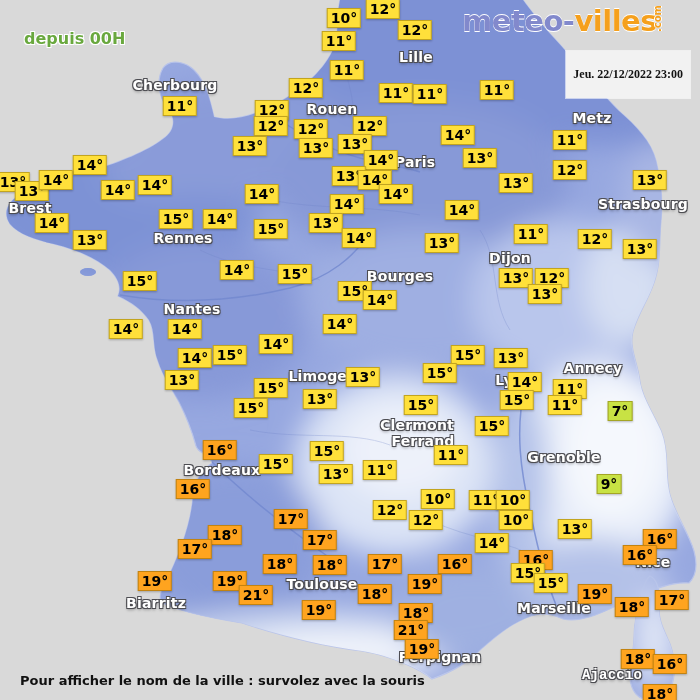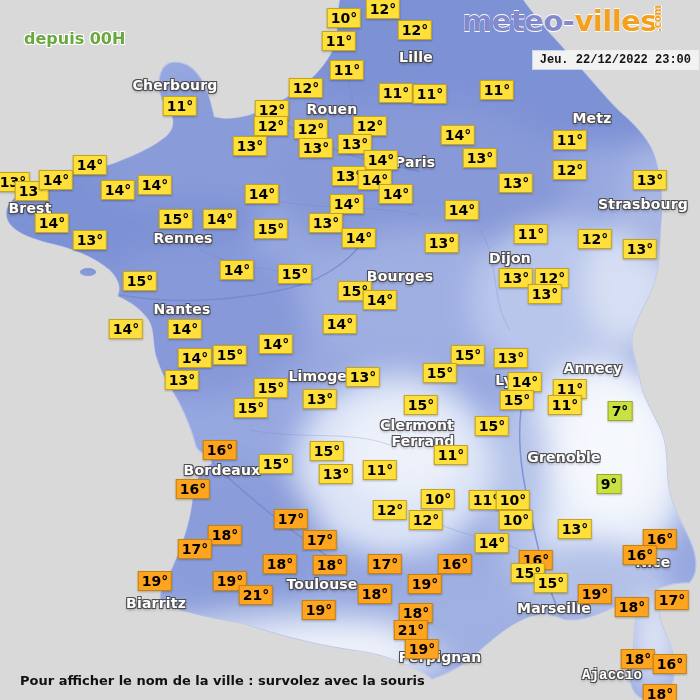--- a/index.html
+++ b/index.html
@@ -17,22 +17,22 @@
          text-shadow:-1px -1px 0 #fff,1px -1px 0 #fff,-1px 1px 0 #fff,1px 1px 0 #fff;}
   .title .unit{font-size:14px;}
   .subtitle{position:absolute;left:24px;top:29px;font-size:16px;font-weight:bold;color:var(--green,#69a83e);
          text-shadow:-1px -1px 0 #fff,1px -1px 0 #fff,-1px 1px 0 #fff,1px 1px 0 #fff;}
   .logo{position:absolute;left:462px;top:4px;font-size:29px;font-weight:bold;letter-spacing:-.5px;white-space:nowrap;
         text-shadow:0 1px 0 #fff,0 -1px 0 #fff;}
   .logo .l1{color:var(--logo-blue,#8289cc);text-align:center;}
   .logo .l2{color:var(--logo-orange,#f5a01d);}
   .logo .lcom{position:absolute;right:-14px;top:9px;font-size:10px;letter-spacing:0;color:var(--logo-orange,#f5a01d);
         transform:rotate(-90deg);transform-origin:center;}
-  .datetime{position:absolute;right:2px;top:51px;background:#f2f2f2;color:#141414;font-family:Liberation Mono, monospace;
-        font-size:12px;font-weight:bold;padding:2px 7px;box-shadow:0 0 0 1px rgba(255,255,255,.6);}
+  .datetime{position:absolute;right:10px;top:51px;background:#f2f2f2;color:#141414;font-family:Liberation Serif, serif;
+        font-size:12px;font-weight:bold;padding:16px 7px;box-shadow:0 0 0 1px rgba(255,255,255,.6);}
   .footer{position:absolute;left:20px;top:673px;font-size:13px;font-weight:bold;color:#111;white-space:nowrap;}
 </style>
 </head>
 <body>
 
 <div id="app">
 
   <svg id="map-svg" width="700" height="700" viewBox="0 0 700 700">
     <defs>
       <clipPath id="fr">
@@ -127,21 +127,21 @@
       <span class="city" style="left: 175px; top: 85px;">Cherbourg</span>
       <span class="city" style="left: 416px; top: 57px;">Lille</span>
       <span class="city" style="left: 332px; top: 109px;">Rouen</span>
       <span class="city" style="left: 592px; top: 118px;">Metz</span>
       <span class="city" style="left: 415px; top: 162px;">Paris</span>
       <span class="city" style="left: 643px; top: 204px;">Strasbourg</span>
       <span class="city" style="left: 30px; top: 208px;">Brest</span>
       <span class="city" style="left: 183px; top: 238px;">Rennes</span>
       <span class="city" style="left: 510px; top: 258px;">Dijon</span>
       <span class="city" style="left: 400px; top: 276px;">Bourges</span>
-      <span class="city" style="left: 182px; top: 309px;">Nantes</span>
+      <span class="city" style="left: 192px; top: 309px;">Nantes</span>
       <span class="city" style="left: 593px; top: 368px;">Annecy</span>
       <span class="city" style="left: 322px; top: 376px;">Limoges</span>
       <span class="city" style="left: 504px; top: 380px;">Ly</span>
       <span class="city" style="left: 417px; top: 425px;">Clermont</span>
       <span class="city" style="left: 412px; top: 441px; margin-left: 11px;">Ferrand</span>
       <span class="city" style="left: 564px; top: 457px;">Grenoble</span>
       <span class="city" style="left: 222px; top: 470px;">Bordeaux</span>
       <span class="city" style="left: 156px; top: 603px;">Biarritz</span>
       <span class="city" style="left: 322px; top: 584px;">Toulouse</span>
       <span class="city" style="left: 554px; top: 608px;">Marseille</span>

